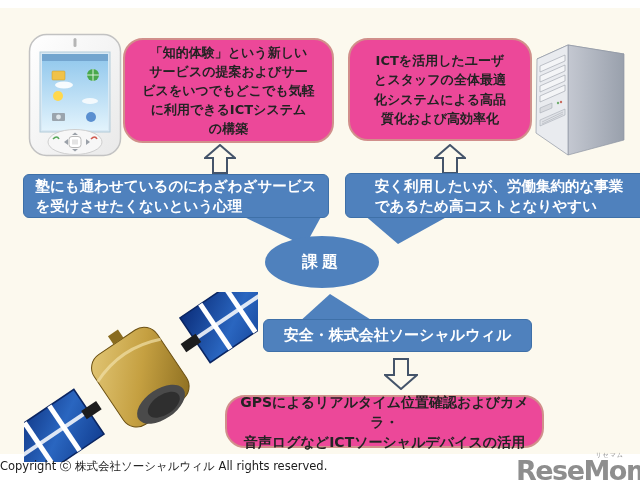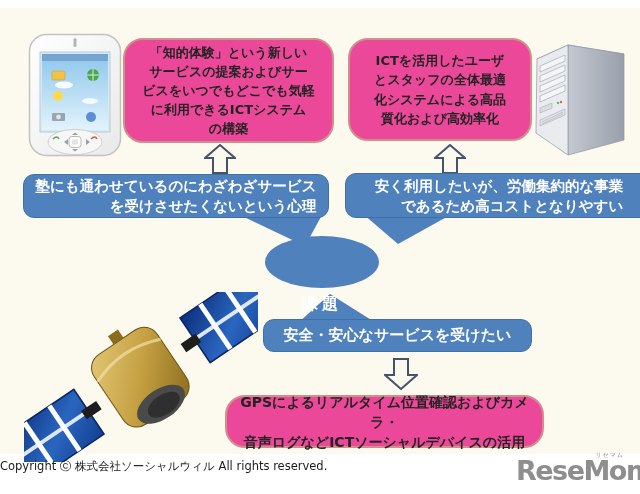--- a/index.html
+++ b/index.html
@@ -23,33 +23,32 @@
     font-weight:bold;
     display:flex;align-items:center;justify-content:center;
     text-align:center;
     white-space:pre-line;
     box-sizing:border-box;
   }
   .bubble-blue{
     position:absolute;
     background:#4f81bd;
     border:1px solid #3e70a8;
-    border-radius:11px;
+    border-radius:6px;
     color:#ffffff;
     font-weight:bold;
     display:flex;align-items:center;justify-content:center;
-    text-align:right;
+    text-align:left;
     white-space:pre-line;
     box-sizing:border-box;
   }
   .ellipse-label{
     position:absolute;
     color:#ffffff;font-weight:bold;font-size:16px;letter-spacing:4px;
     text-align:center;
-    margin-top:42px;
   }
   .footer-copyright{
     position:absolute;left:0;top:459px;width:560px;
     font-size:11.5px;color:#1b1b1b;
   }
   .logo{
     position:absolute;right:4px;top:450px;width:120px;height:42px;
     color:#8e8e8e;
   }
   .logo .logo-main{
@@ -184,21 +183,21 @@
   </svg>
 
   <div class="bubble-blue" style="left:23px;top:174px;width:306px;height:44px;font-size:14.5px;line-height:20px;">塾にも通わせているのにわざわざサービス
 を受けさせたくないという心理</div>
 
   <div class="bubble-blue" style="left:345px;top:173px;width:308px;height:45px;font-size:14.5px;line-height:20px;">安く利用したいが、労働集約的な事業
 であるため高コストとなりやすい</div>
 
   <div class="ellipse-label" style="left:272px;top:252px;width:100px;">課題</div>
 
-  <div class="bubble-blue" style="left:263px;top:319px;width:269px;height:33px;font-size:15px;">安全・安心なサービスを受けたい</div>
+  <div class="bubble-blue" style="left:263px;top:319px;width:269px;height:33px;font-size:15px;">安全・株式会社ソーシャルウィル</div>
 
   <svg class="abs" style="left:384px;top:358px;" width="34" height="32" viewBox="0 0 34 32">
     <polygon points="17,31 1,17 10,17 10,1 24,1 24,17 33,17" fill="#fcf9ee" stroke="#44546a" stroke-width="2" stroke-linejoin="miter"></polygon>
   </svg>
 
   <div class="box-pink" style="left:225px;top:395px;width:319px;height:53px;font-size:14px;line-height:20px;">GPSによるリアルタイム位置確認およびカメラ・
 音声ログなどICTソーシャルデバイスの活用</div>
 
   <div class="footer-copyright">Copyright ⓒ 株式会社ソーシャルウィル All rights reserved.</div>
 

